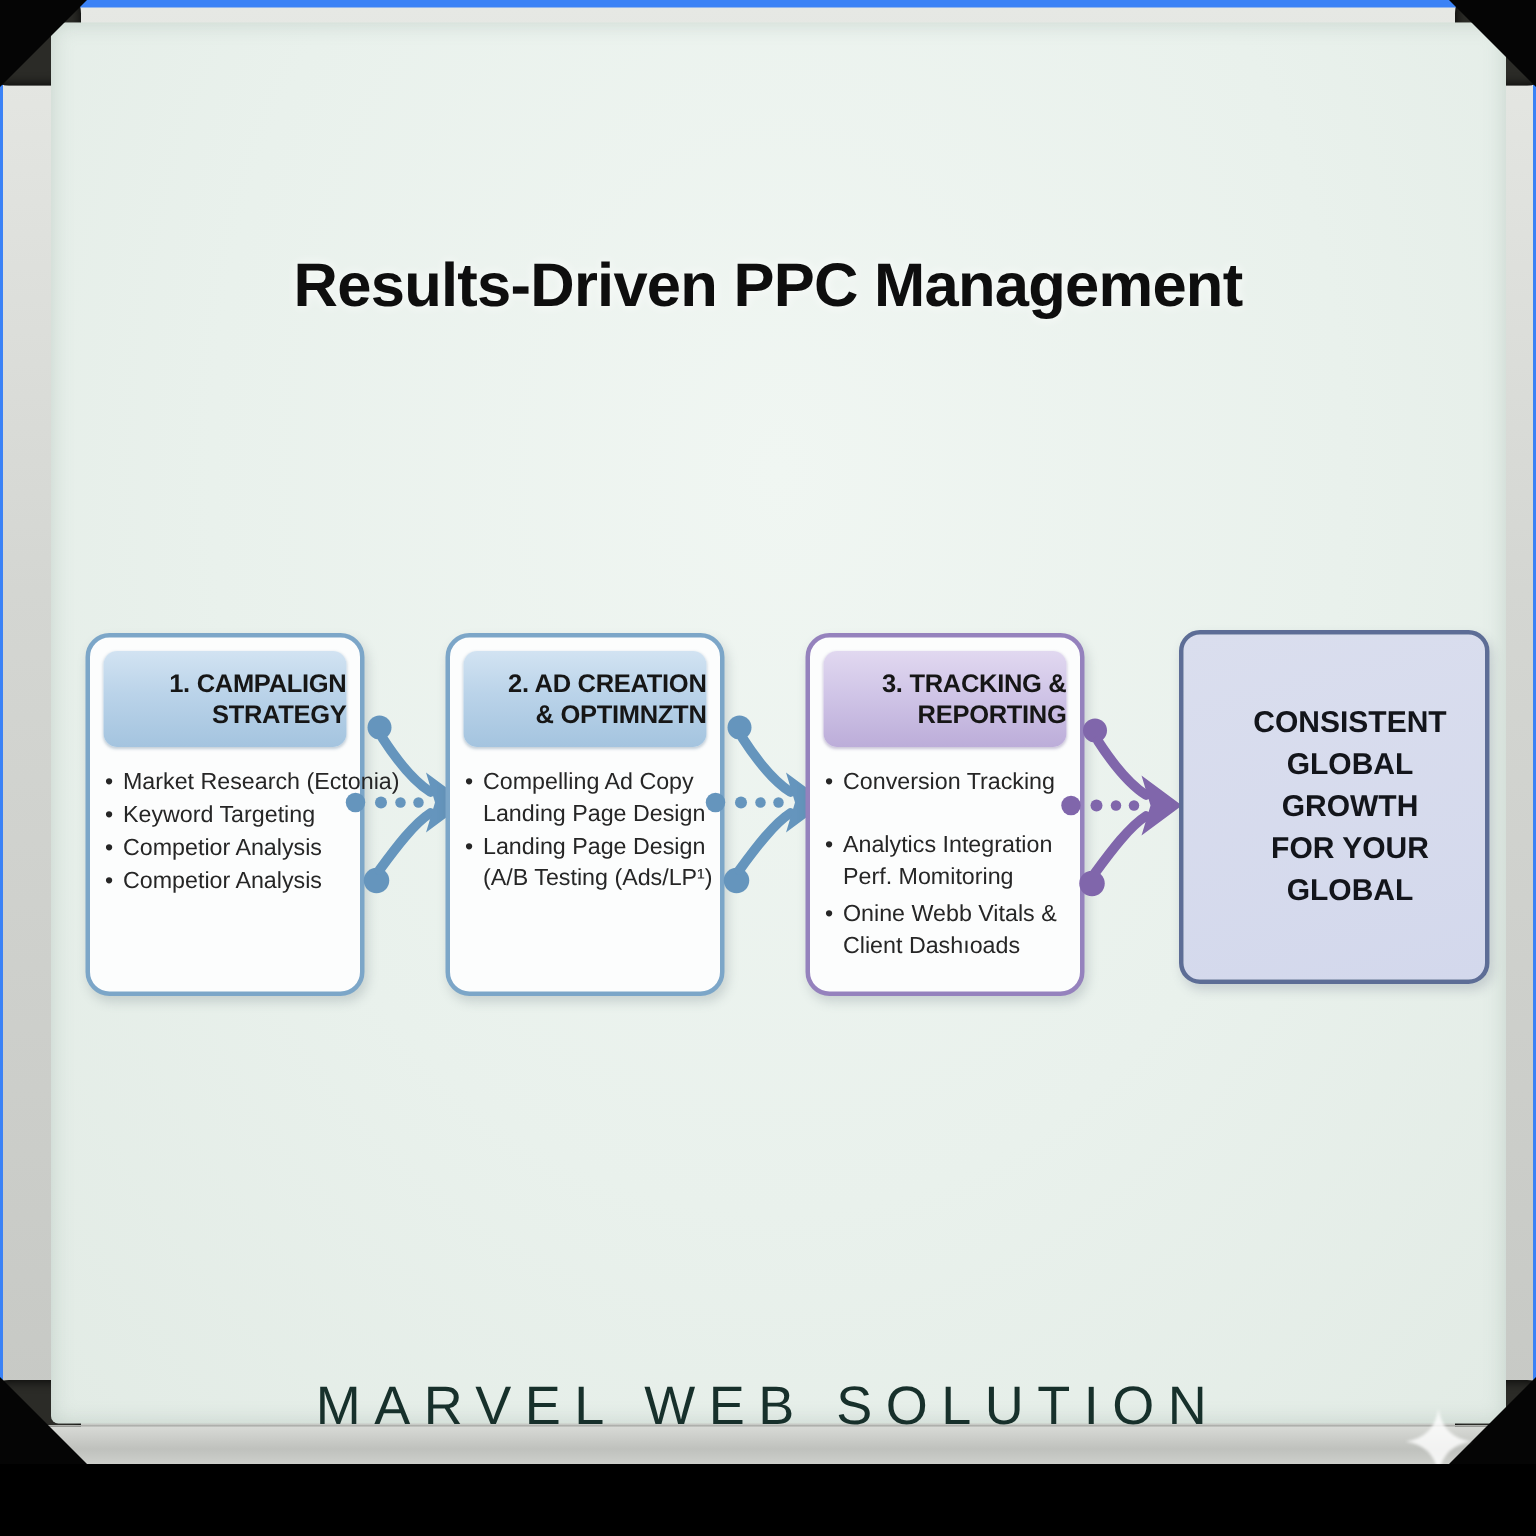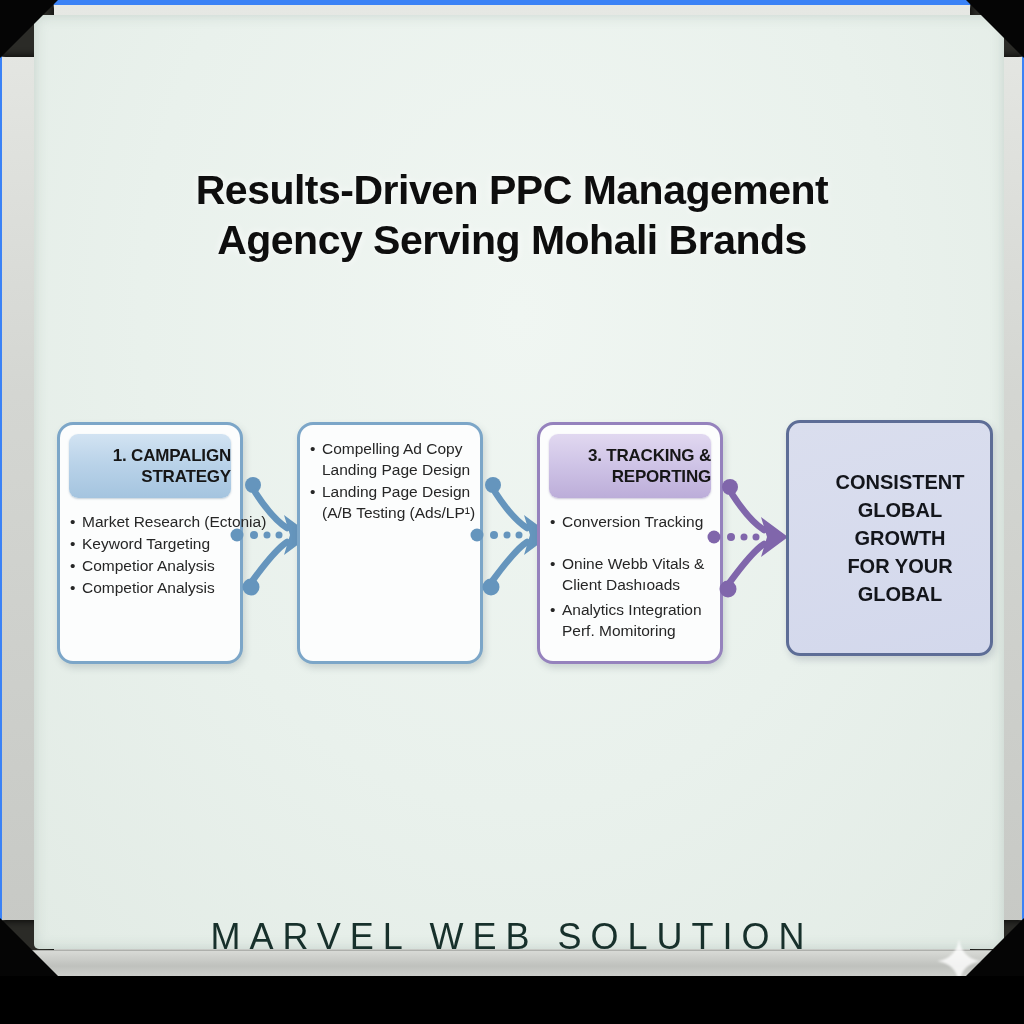--- a/index.html
+++ b/index.html
@@ -74,21 +74,20 @@
   </div>
   <div class="tray"></div>
   <div class="board"></div>
   <div class="corner-black tl"></div>
   <div class="corner-black tr"></div>
   <div class="corner-black bl"></div>
   <div class="corner-black br"></div>
 
   <div class="title">
     <div>Results-Driven PPC Management</div>
-    <div>Agency Serving Mohali Brands</div>
   </div>
 
   <div class="step step--blue" style="left:57px;">
     <div class="hdr">
         <div>
           <div>1. CAMPALIGN</div>
         </div>
         <div>
           <div>STRATEGY</div>
         </div>
@@ -117,20 +116,28 @@
       <path d="M23,107 C34,92 46,76 57,69" stroke="currentColor" stroke-width="6.5" fill="none" stroke-linecap="round"></path>
       <circle cx="7" cy="62" r="6.5" fill="currentColor"></circle>
       <circle cx="24" cy="62" r="4" fill="currentColor"></circle>
       <circle cx="37" cy="62" r="3.5" fill="currentColor"></circle>
       <circle cx="49" cy="62" r="3.5" fill="currentColor"></circle>
       <polygon points="54,42 81,62 54,82 60,62" fill="currentColor"></polygon>
     </svg>
   </div>
 
   <div class="step step--blue" style="left:297px;">
+    <div class="hdr">
+        <div>
+          <div>2. AD CREATION</div>
+        </div>
+        <div>
+          <div>&amp; OPTIMNZTN</div>
+        </div>
+      </div>
     <ul>
         <li>
           <div>Compelling Ad Copy</div>
           <div>Landing Page Design</div>
         </li>
         <li>
           <div>Landing Page Design</div>
           <div>(A/B Testing (Ads/LP¹)</div>
         </li>
       </ul>
@@ -157,26 +164,26 @@
         </div>
         <div>
           <div>REPORTING</div>
         </div>
       </div>
     <ul>
         <li>
           <div>Conversion Tracking</div>
         </li>
         <li>
+          <div>Analytics Integration</div>
+          <div>Perf. Momitoring</div>
+        </li>
+        <li>
           <div>Onine Webb Vitals &amp;</div>
           <div>Client Dashıoads</div>
-        </li>
-        <li>
-          <div>Analytics Integration</div>
-          <div>Perf. Momitoring</div>
         </li>
       </ul>
   </div>
 
   <div class="arrow arrow--purple" style="left:707px;top:475px;">
     <svg viewBox="0 0 82 128" aria-hidden="true">
       <circle cx="23" cy="12" r="8" fill="currentColor"></circle>
       <circle cx="21" cy="114" r="8.5" fill="currentColor"></circle>
       <path d="M25,19 C36,36 46,48 57,55" stroke="currentColor" stroke-width="6.5" fill="none" stroke-linecap="round"></path>
       <path d="M23,107 C34,92 46,76 57,69" stroke="currentColor" stroke-width="6.5" fill="none" stroke-linecap="round"></path>

